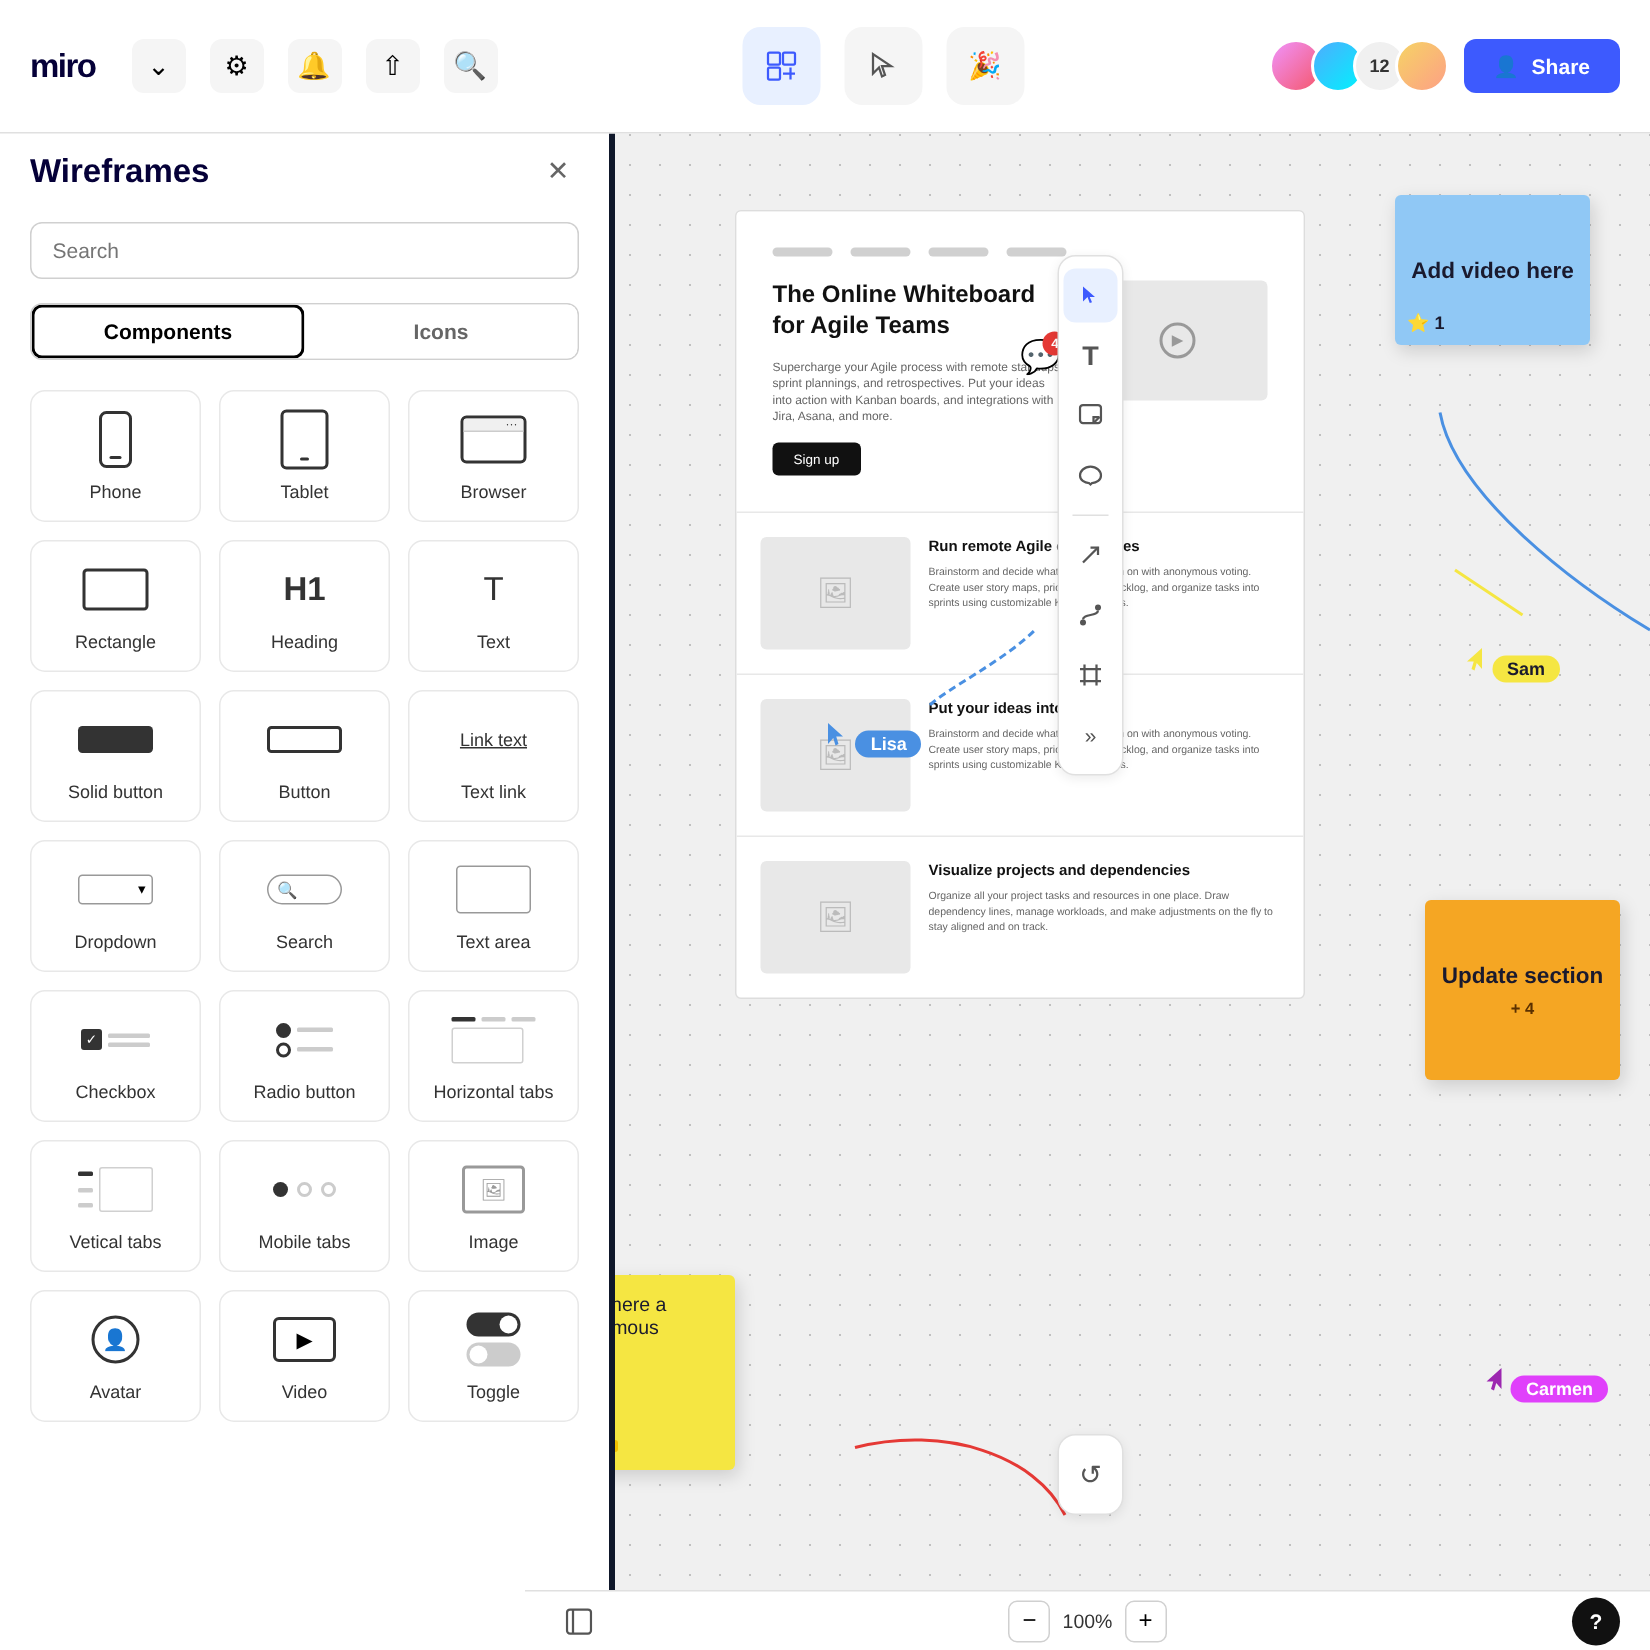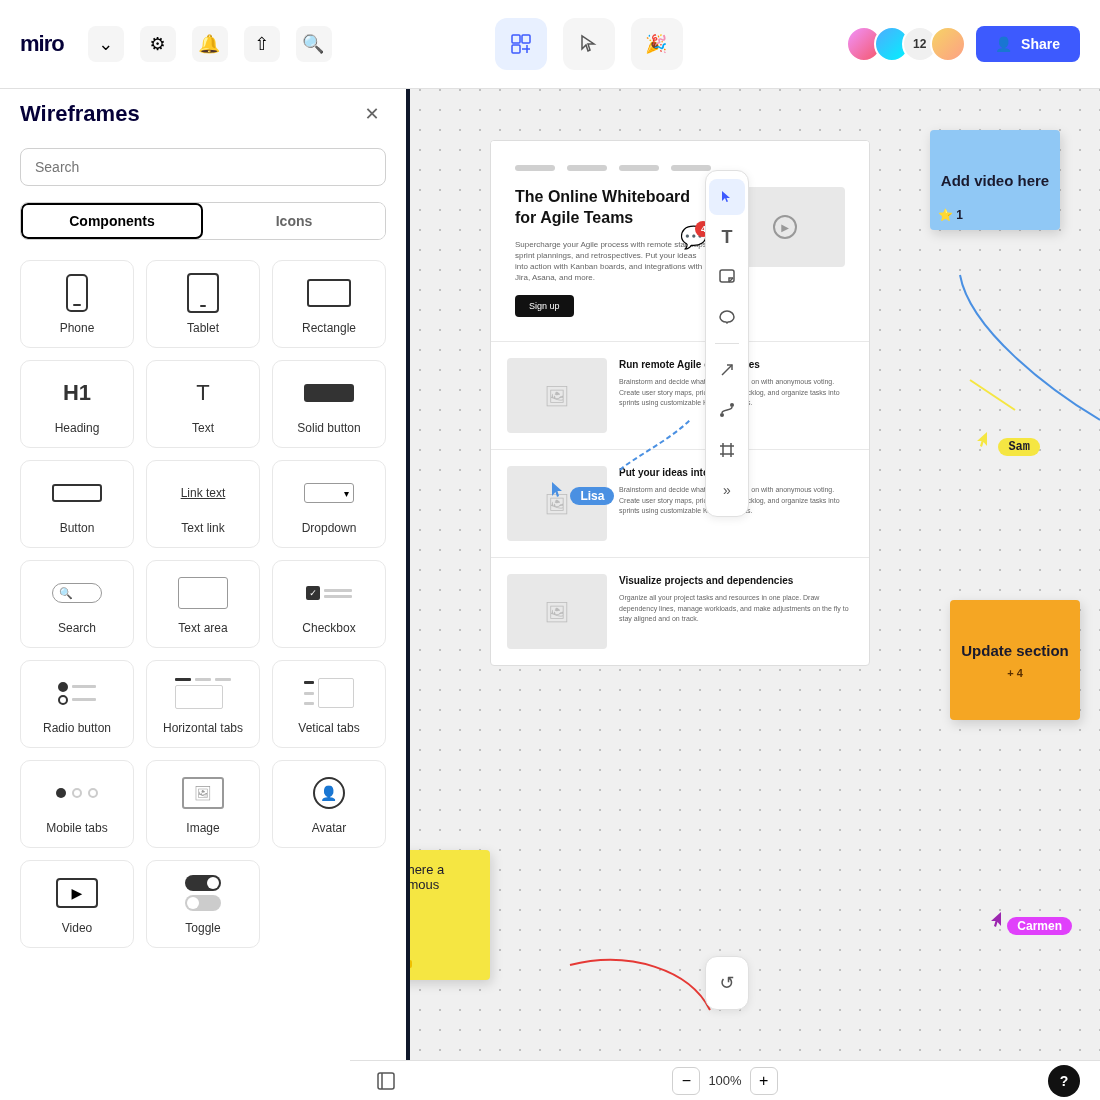--- a/index.html
+++ b/index.html
@@ -146,21 +146,21 @@
     .sticky-yellow {
       position: absolute; bottom: 80px; left: 10px; width: 130px; height: 130px;
       background: #f5e642; border-radius: 4px; display: flex; flex-direction: column; align-items: flex-start; justify-content: space-between;
       font-size: 13px; font-weight: 500; color: #1a1a2e; padding: 12px;
       box-shadow: 2px 4px 12px rgba(0,0,0,0.15);
     }
     .sticky-bar { width: 40px; height: 8px; background: #f0c000; border-radius: 2px; }
 
     
     .cursor-lisa { position: absolute; top: 360px; left: 100px; }
-    .cursor-sam { position: absolute; top: 310px; right: 65px; font-family: Liberation Mono, monospace; }
+    .cursor-sam { position: absolute; top: 310px; right: 65px; }
     .cursor-carmen { position: absolute; bottom: 95px; right: 18px; }
     .cursor-label { display: inline-block; background: #4a90e2; color: white; border-radius: 12px; padding: 2px 10px; font-size: 12px; font-weight: 600; }
     .cursor-label.pink { background: #e040fb; color: white; }
     .cursor-label.yellow { background: #f5e642; color: #1a1a2e; }
 
     
     .bottom-bar {
       position: absolute; bottom: 0; left: 350px; right: 0; height: 40px;
       background: white; border-top: 1px solid #e0e0e0; display: flex; align-items: center;
       justify-content: space-between; padding: 0 20px; z-index: 100;
@@ -243,20 +243,26 @@
       <span class="component-label">Phone</span>
     </div>
 
     <div class="component-item">
       <div class="comp-icon">
           <div class="icon-tablet"></div>
         </div>
       <span class="component-label">Tablet</span>
     </div>
 
+    <div class="component-item">
+      <div class="comp-icon">
+          <div class="icon-browser"></div>
+        </div>
+      <span class="component-label">Browser</span>
+    </div>
 
     <div class="component-item">
       <div class="comp-icon">
           <div class="icon-rect"></div>
         </div>
       <span class="component-label">Rectangle</span>
     </div>
 
     <div class="component-item">
       <div class="comp-icon">

